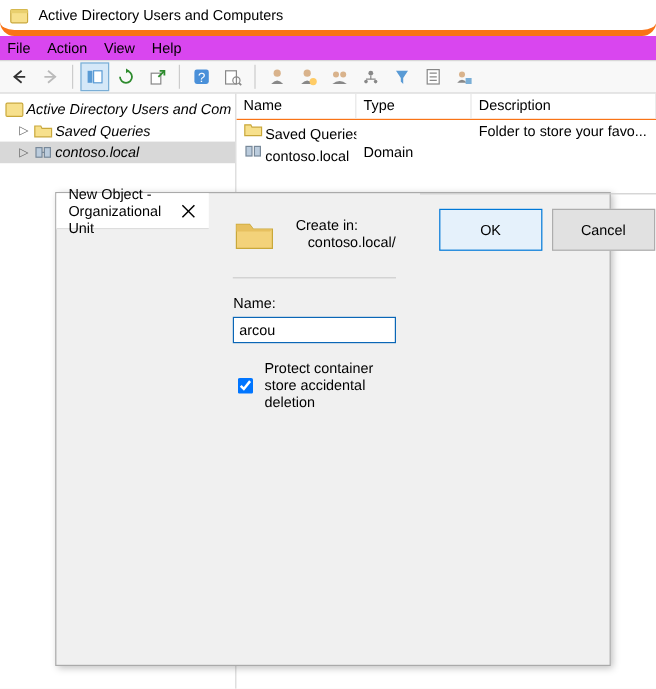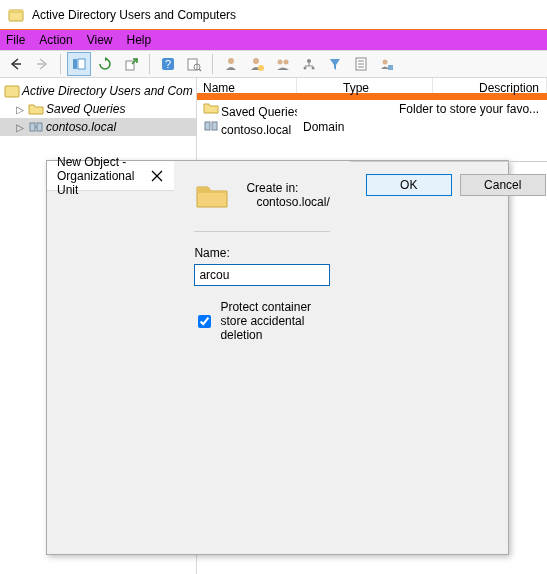--- a/index.html
+++ b/index.html
@@ -1,19 +1,19 @@
 <!DOCTYPE html>
 <html><head>
 <meta charset="utf-8">
 <style>
   * { box-sizing: border-box; font-family: "Segoe UI", Tahoma, sans-serif; }
   body { margin: 0; width: 547px; height: 574px; background: #fff; overflow: hidden; font-size: 12px; color: #000; position: relative; }
 
   
-  .titlebar { height: 30px; background: #fff; border-bottom: 1px solid #f97316; display: flex; align-items: center; padding: 0 8px; gap: 8px; }
+  .titlebar { height: 30px; background: #fff; border-bottom: 5px solid #f97316; display: flex; align-items: center; padding: 0 8px; gap: 8px; border-radius: 12px; }
   .titlebar .app-icon svg { display: block; }
   .titlebar .title { font-size: 12px; }
 
   
   .menubar { height: 20px; display: flex; align-items: center; padding: 0 6px; gap: 14px; background: #d946ef; }
   .menubar span { font-size: 12px; cursor: default; }
 
   
   .toolbar { height: 28px; border-top: 1px solid #d8d8d8; border-bottom: 1px solid #d8d8d8; background: #f8f8f8; display: flex; align-items: center; padding: 0 4px; gap: 2px; }
   .tool-sep { width: 1px; height: 20px; background: #ccc; margin: 0 4px; }
@@ -24,21 +24,21 @@
   
   .main { display: flex; height: calc(100% - 78px); }
   .tree-pane { width: 197px; border-right: 1px solid #d8d8d8; padding: 4px 0; overflow: hidden; }
   .tree-row { display: flex; align-items: center; height: 18px; padding-left: 4px; gap: 2px; white-space: nowrap; }
   .tree-row.sel { background: #d8d8d8; }
   .tree-row .twisty { width: 12px; text-align: center; color: #666; font-size: 10px; }
   .tree-row .ticon { width: 16px; height: 16px; display: flex; align-items: center; justify-content: center; }
   .tree-row .tlabel { font-size: 12px; font-style: italic; }
 
   .list-pane { flex: 1; overflow: hidden; }
-  .list-header { display: flex; height: 22px; border-bottom: 7px solid #f97316; gap: 40px; }
+  .list-header { display: flex; height: 22px; border-bottom: 1px solid #f97316; }
   .list-header .col { padding: 3px 6px; border-right: 1px solid #e6e6e6; font-size: 12px; }
   .list-body { }
   .list-row { display: flex; height: 18px; align-items: center; }
   .list-row .cell { padding: 0 6px; font-size: 12px; white-space: nowrap; overflow: hidden; }
   .list-row .ricon { width: 16px; height: 16px; display: inline-flex; align-items: center; justify-content: center; margin-right: 2px; }
 
   
   .dialog { position: absolute; left: 46px; top: 160px; width: 463px; height: 395px; background: #f0f0f0; border: 1px solid #aaa; box-shadow: 2px 2px 6px rgba(0,0,0,0.25); display: flex; flex-direction: row; }
   .dlg-title { height: 30px; background: #fff; display: flex; align-items: center; padding: 0 10px; font-size: 12px; border-bottom: 1px solid #ddd; }
   .dlg-title .spacer { flex: 1; }
@@ -47,21 +47,21 @@
   .create-row { display: flex; align-items: center; gap: 16px; margin-bottom: 18px; }
   .ou-big-icon { width: 36px; height: 36px; }
   .create-row .lab { font-size: 12px; text-align: right; }
   .create-row .val { font-size: 12px; margin-left: 10px; }
   .hr { height: 1px; background: #ccc; margin: 8px 0 14px 0; }
   .name-label { font-size: 12px; margin-bottom: 4px; }
   .name-input { width: 100%; height: 22px; border: 1px solid #0a66b6; padding: 2px 4px; font-size: 12px; outline: none; background: #fff; }
   .chk-row { display: flex; align-items: center; gap: 6px; margin-top: 14px; font-size: 12px; }
   .chk-row input { width: 13px; height: 13px; }
   .dlg-foot { border-top: 1px solid #ccc; padding: 12px 16px; display: flex; justify-content: flex-end; gap: 8px; }
-  .dlg-foot button { width: 86px; height: 22px; font-size: 12px; background: #e1e1e1; border: 1px solid #adadad; cursor: default; }
+  .dlg-foot button { width: 86px; height: 35px; font-size: 12px; background: #e1e1e1; border: 1px solid #adadad; cursor: default; }
   .dlg-foot button.primary { border: 1px solid #0078d7; background: #e5f1fb; }
 </style>
 </head>
 <body>
 
 <div class="titlebar">
   <span class="app-icon">
     <svg width="16" height="16">
         <rect x="1" y="3" width="14" height="11" rx="1" fill="#f7e08c" stroke="#c9a83a"></rect>
         <rect x="1" y="3" width="14" height="3" fill="#e9cf6e"></rect>

